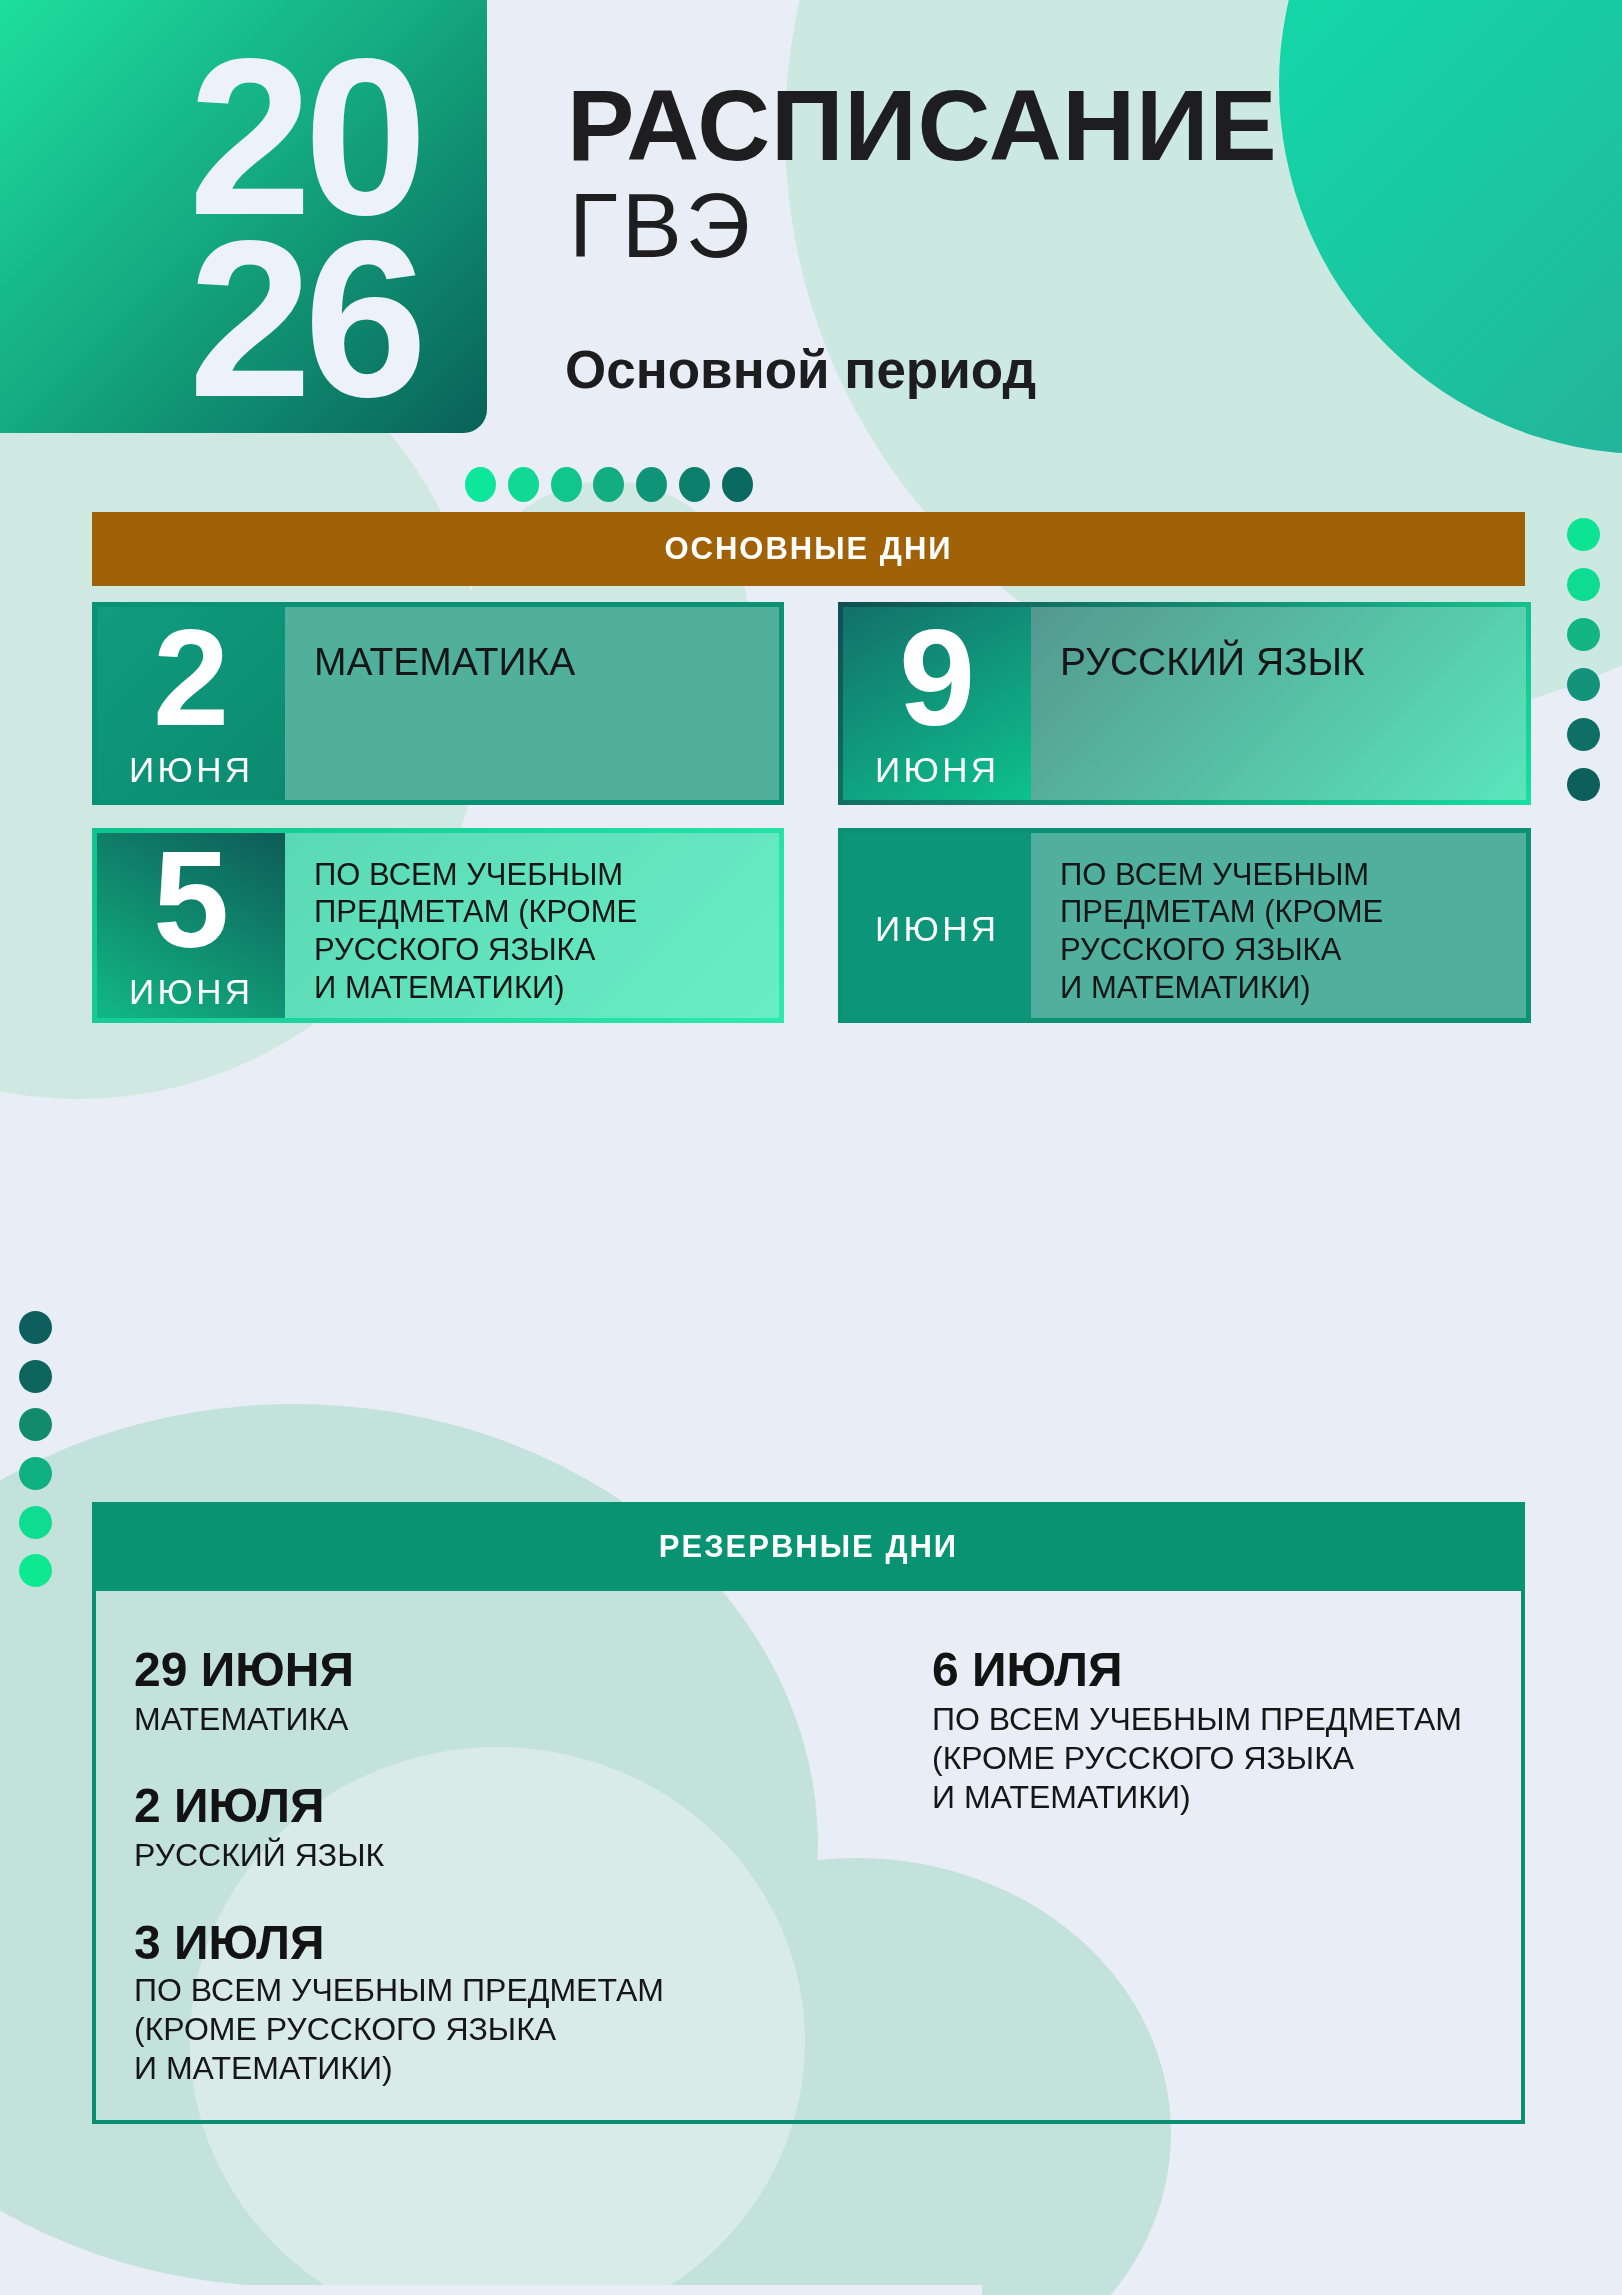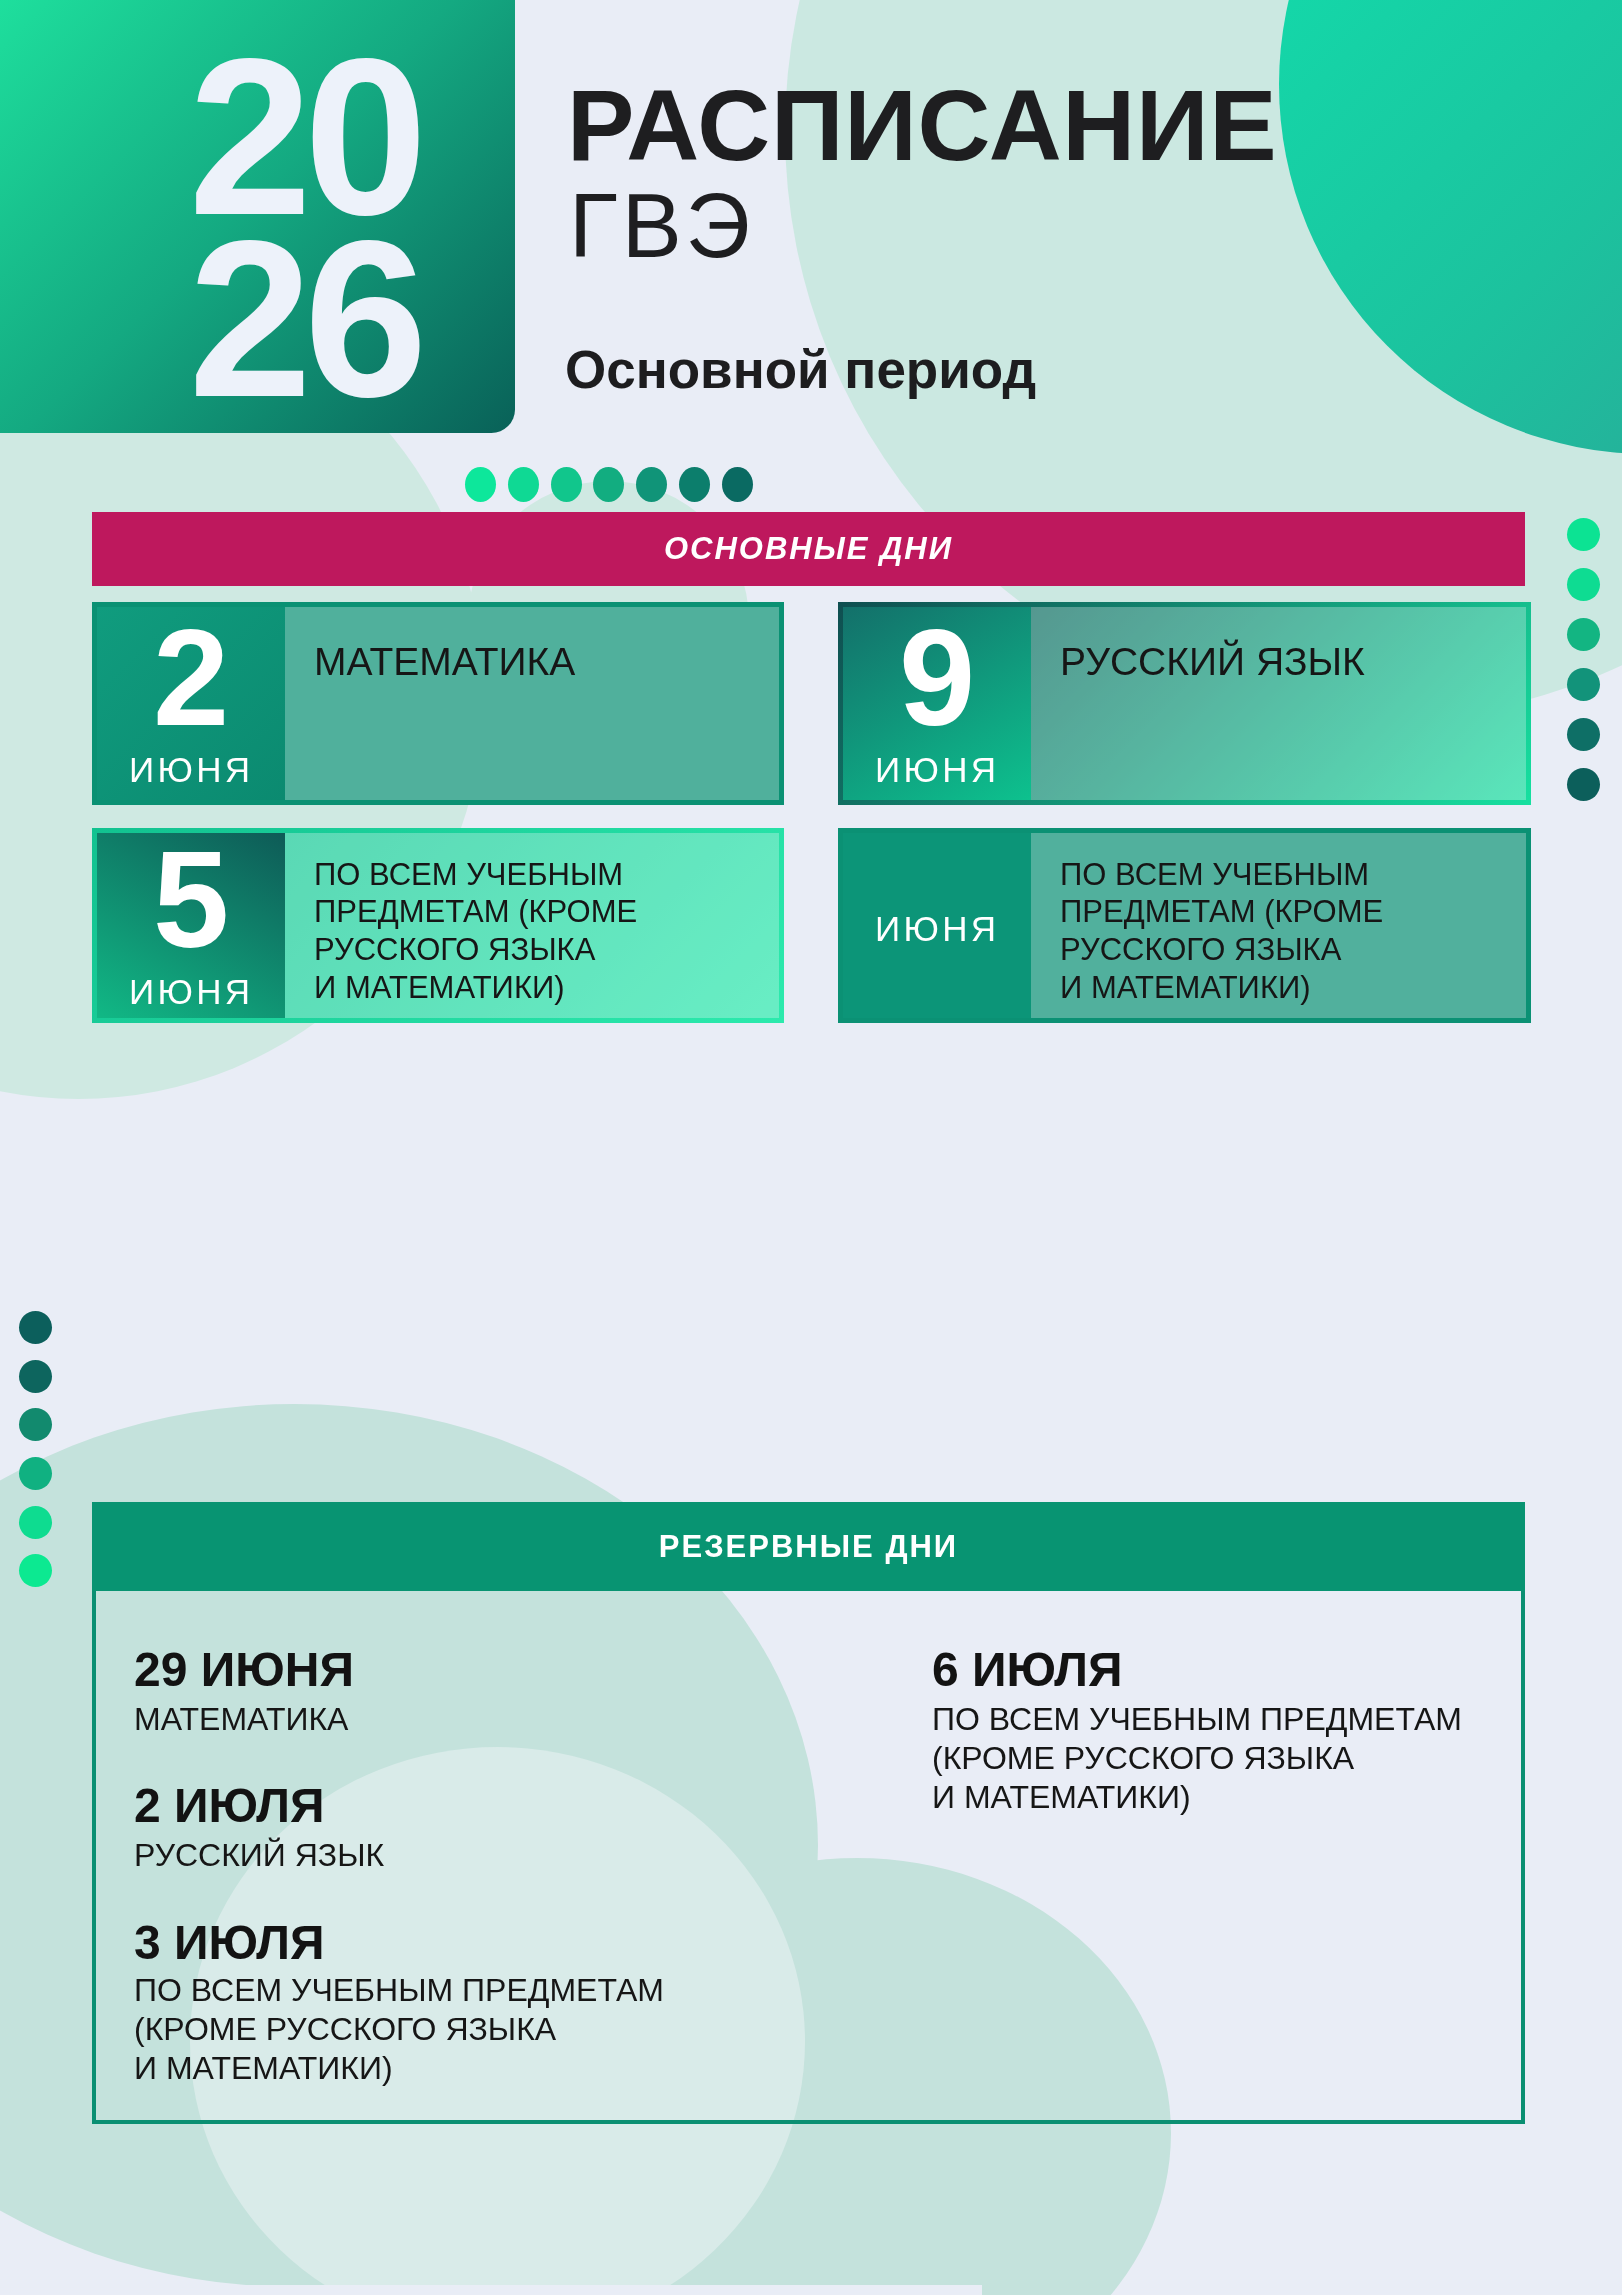--- a/index.html
+++ b/index.html
@@ -25,21 +25,20 @@
   .d-pale-bottom{left:-229px;top:1404px;width:1047px;height:883px;background:#c4e2dc;}
   .d-pale-bottom-r{left:543px;top:1858px;width:628px;height:550px;background:#c4e2dc;}
   .d-light-inner{left:190px;top:1747px;width:615px;height:589px;background:#d9ebe9;}
   .d-bottom-strip{position:absolute;left:0;top:2285px;width:982px;height:10.5px;background:#e9edf6;}
 
   
   .year-block{
     position:absolute;left:0;top:0;width:487px;height:433px;
     background:linear-gradient(135deg,#1edf9d 0%,#14a981 48%,#096158 100%);
     border-radius:0 0 23.6px 0;
-    padding-left:28px;
   }
   .year-text{
     position:absolute;left:147px;top:46px;width:314px;
     text-align:center;color:#edf2fa;
     font-size:222px;font-weight:700;line-height:0.82;letter-spacing:-7.9px;
     white-space:pre-line;
   }
 
   
   .page-title{position:absolute;left:567px;top:68px;font-size:101px;font-weight:700;letter-spacing:0.7px;color:#1e1e20;}
@@ -51,23 +50,23 @@
   .dots-col{position:absolute;display:flex;flex-direction:column;gap:17px;}
   .dots-col.left{left:19px;top:1311px;gap:15.7px;}
   .dots-col.right{left:1567px;top:518px;}
   .dot{display:block;border-radius:50%;}
   .dots-row .dot{width:31px;height:35px;}
   .dots-col .dot{width:33px;height:33px;}
 
   
   .banner{
     position:absolute;left:92px;top:512px;width:1433px;height:74px;
-    background:#be185d;color:#ffffff;
+    background:#a16207;color:#ffffff;
     font-size:31px;font-weight:700;letter-spacing:2px;
-    display:flex;align-items:center;justify-content:center;font-style:italic;
+    display:flex;align-items:center;justify-content:center;
   }
 
   
   .card{position:absolute;}
   .card .border{position:absolute;inset:0;}
   .card .body{position:absolute;inset:5.2px;background:rgba(246,249,253,0.30);}
   .card .tile{
     position:absolute;left:5.2px;top:5.2px;bottom:5.2px;width:188px;
     display:flex;flex-direction:column;align-items:center;justify-content:center;
     color:#ffffff;

